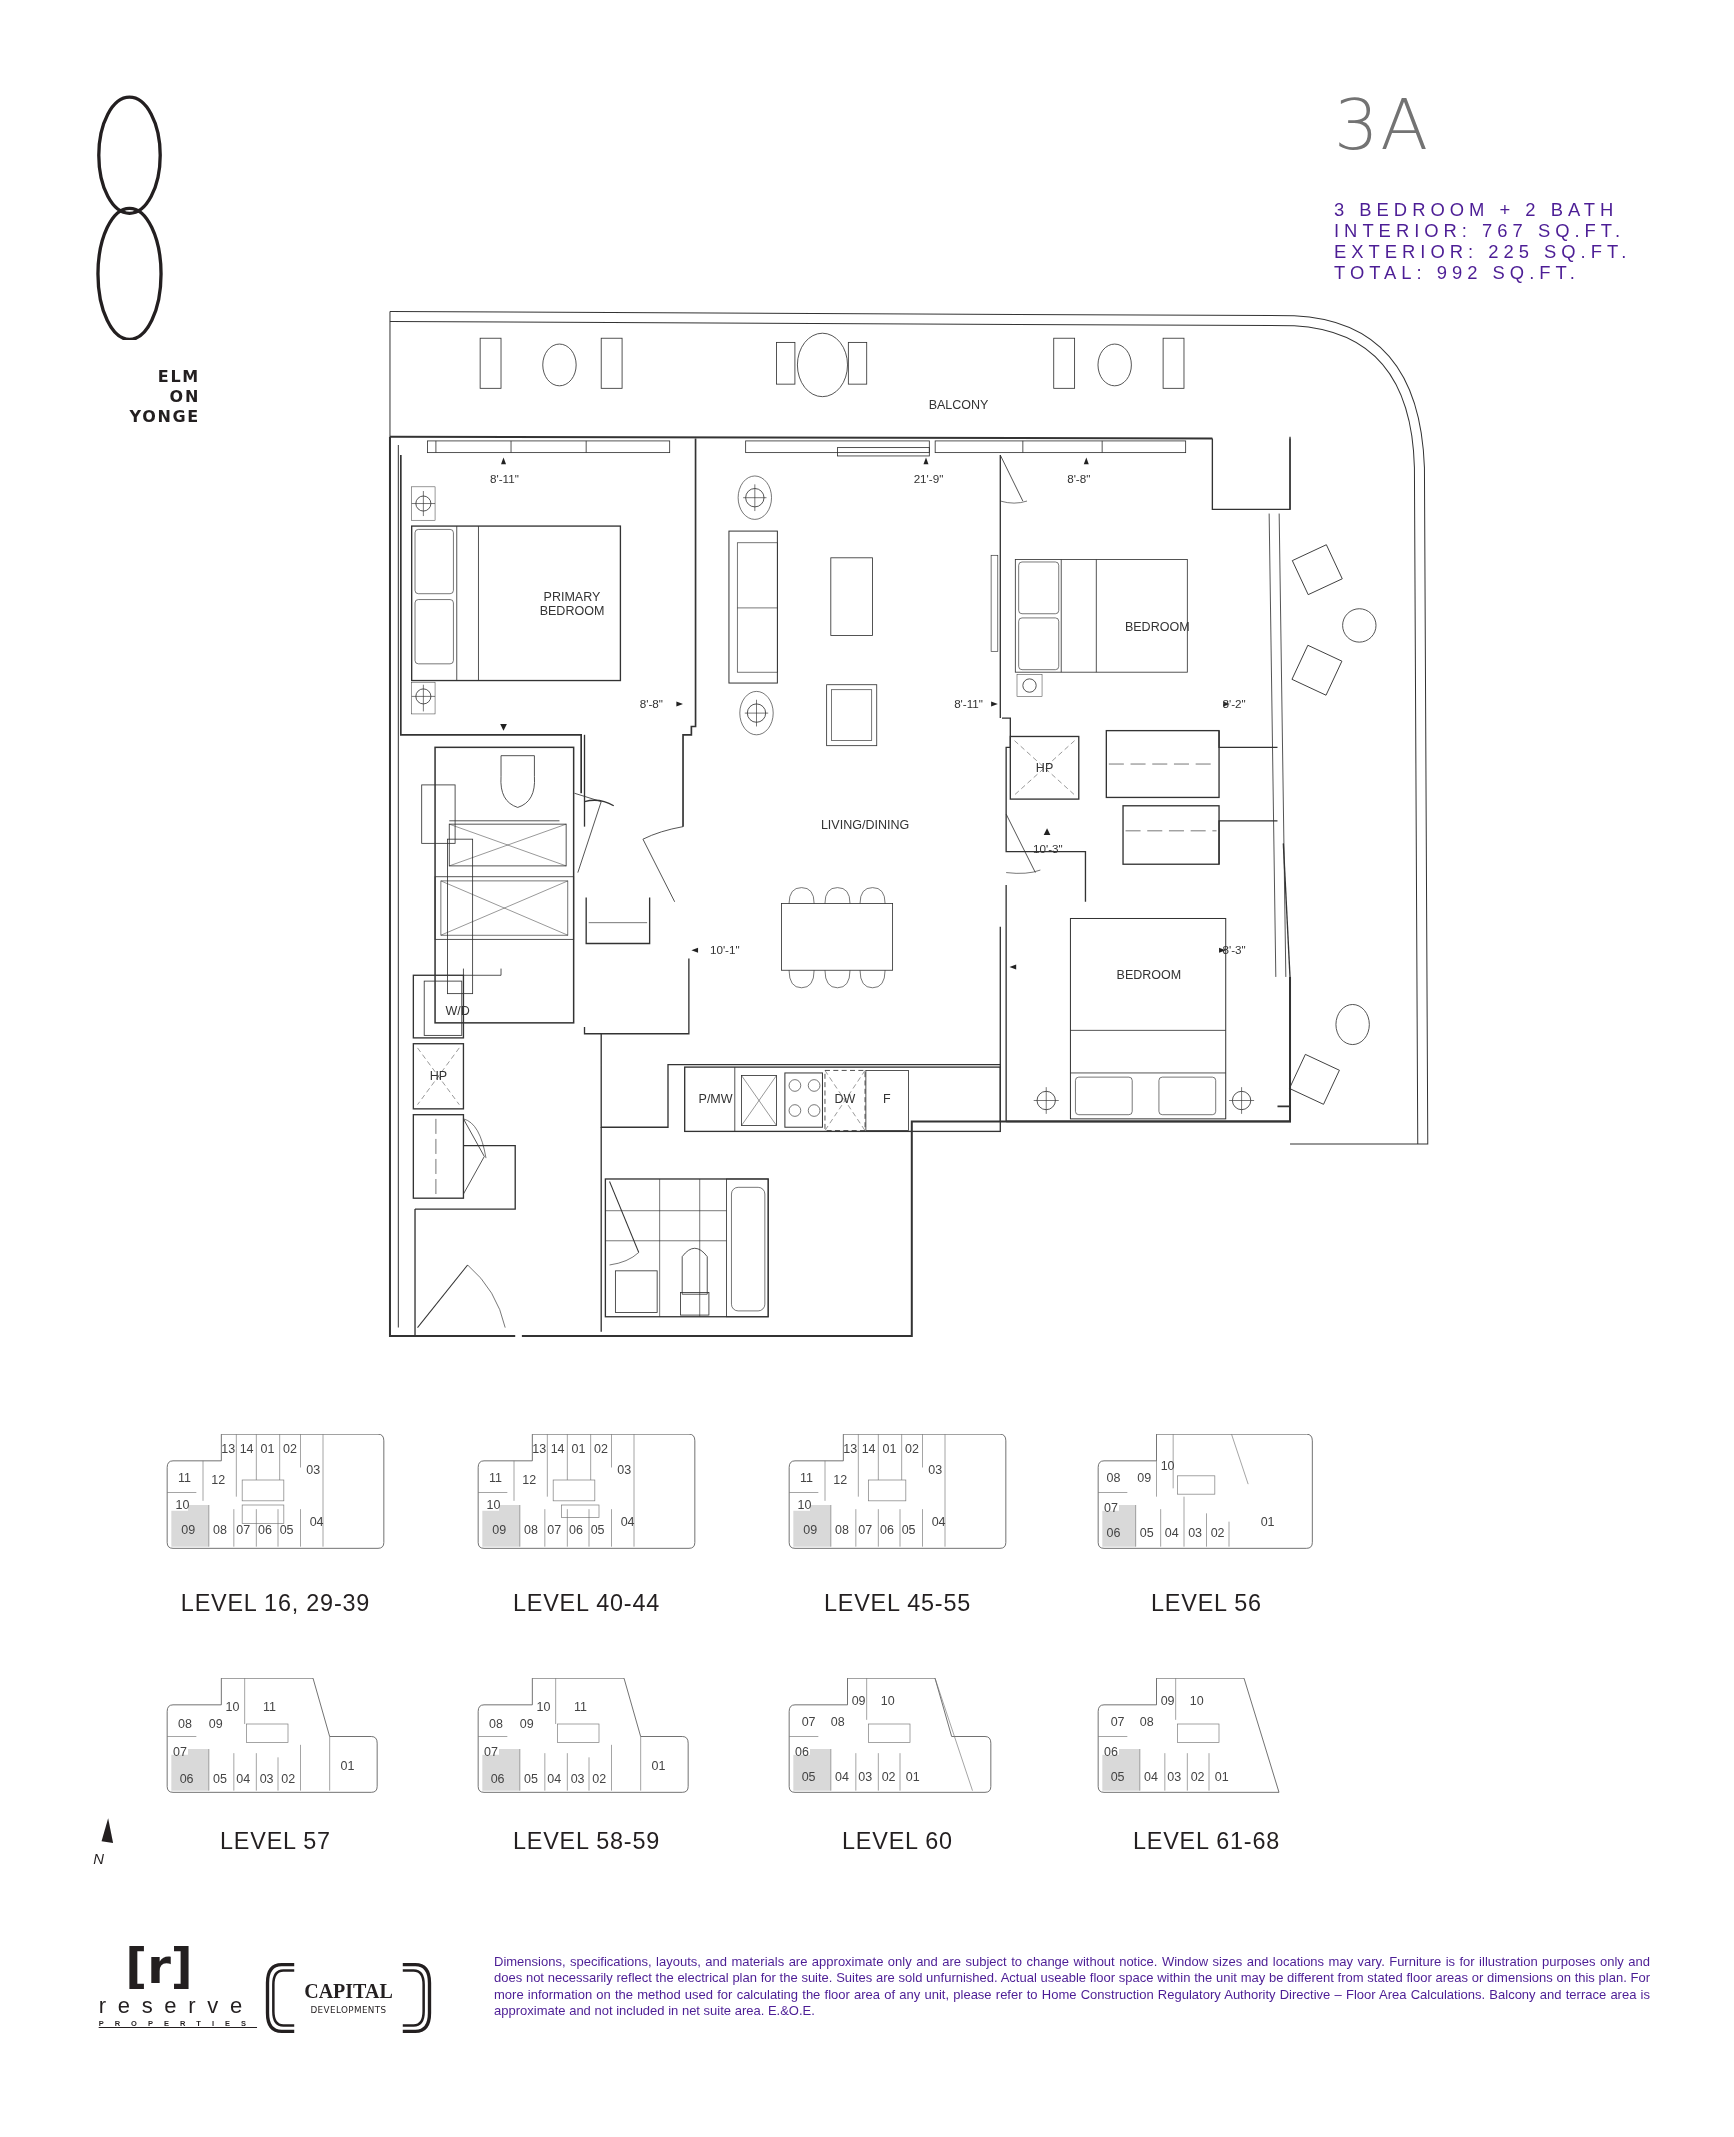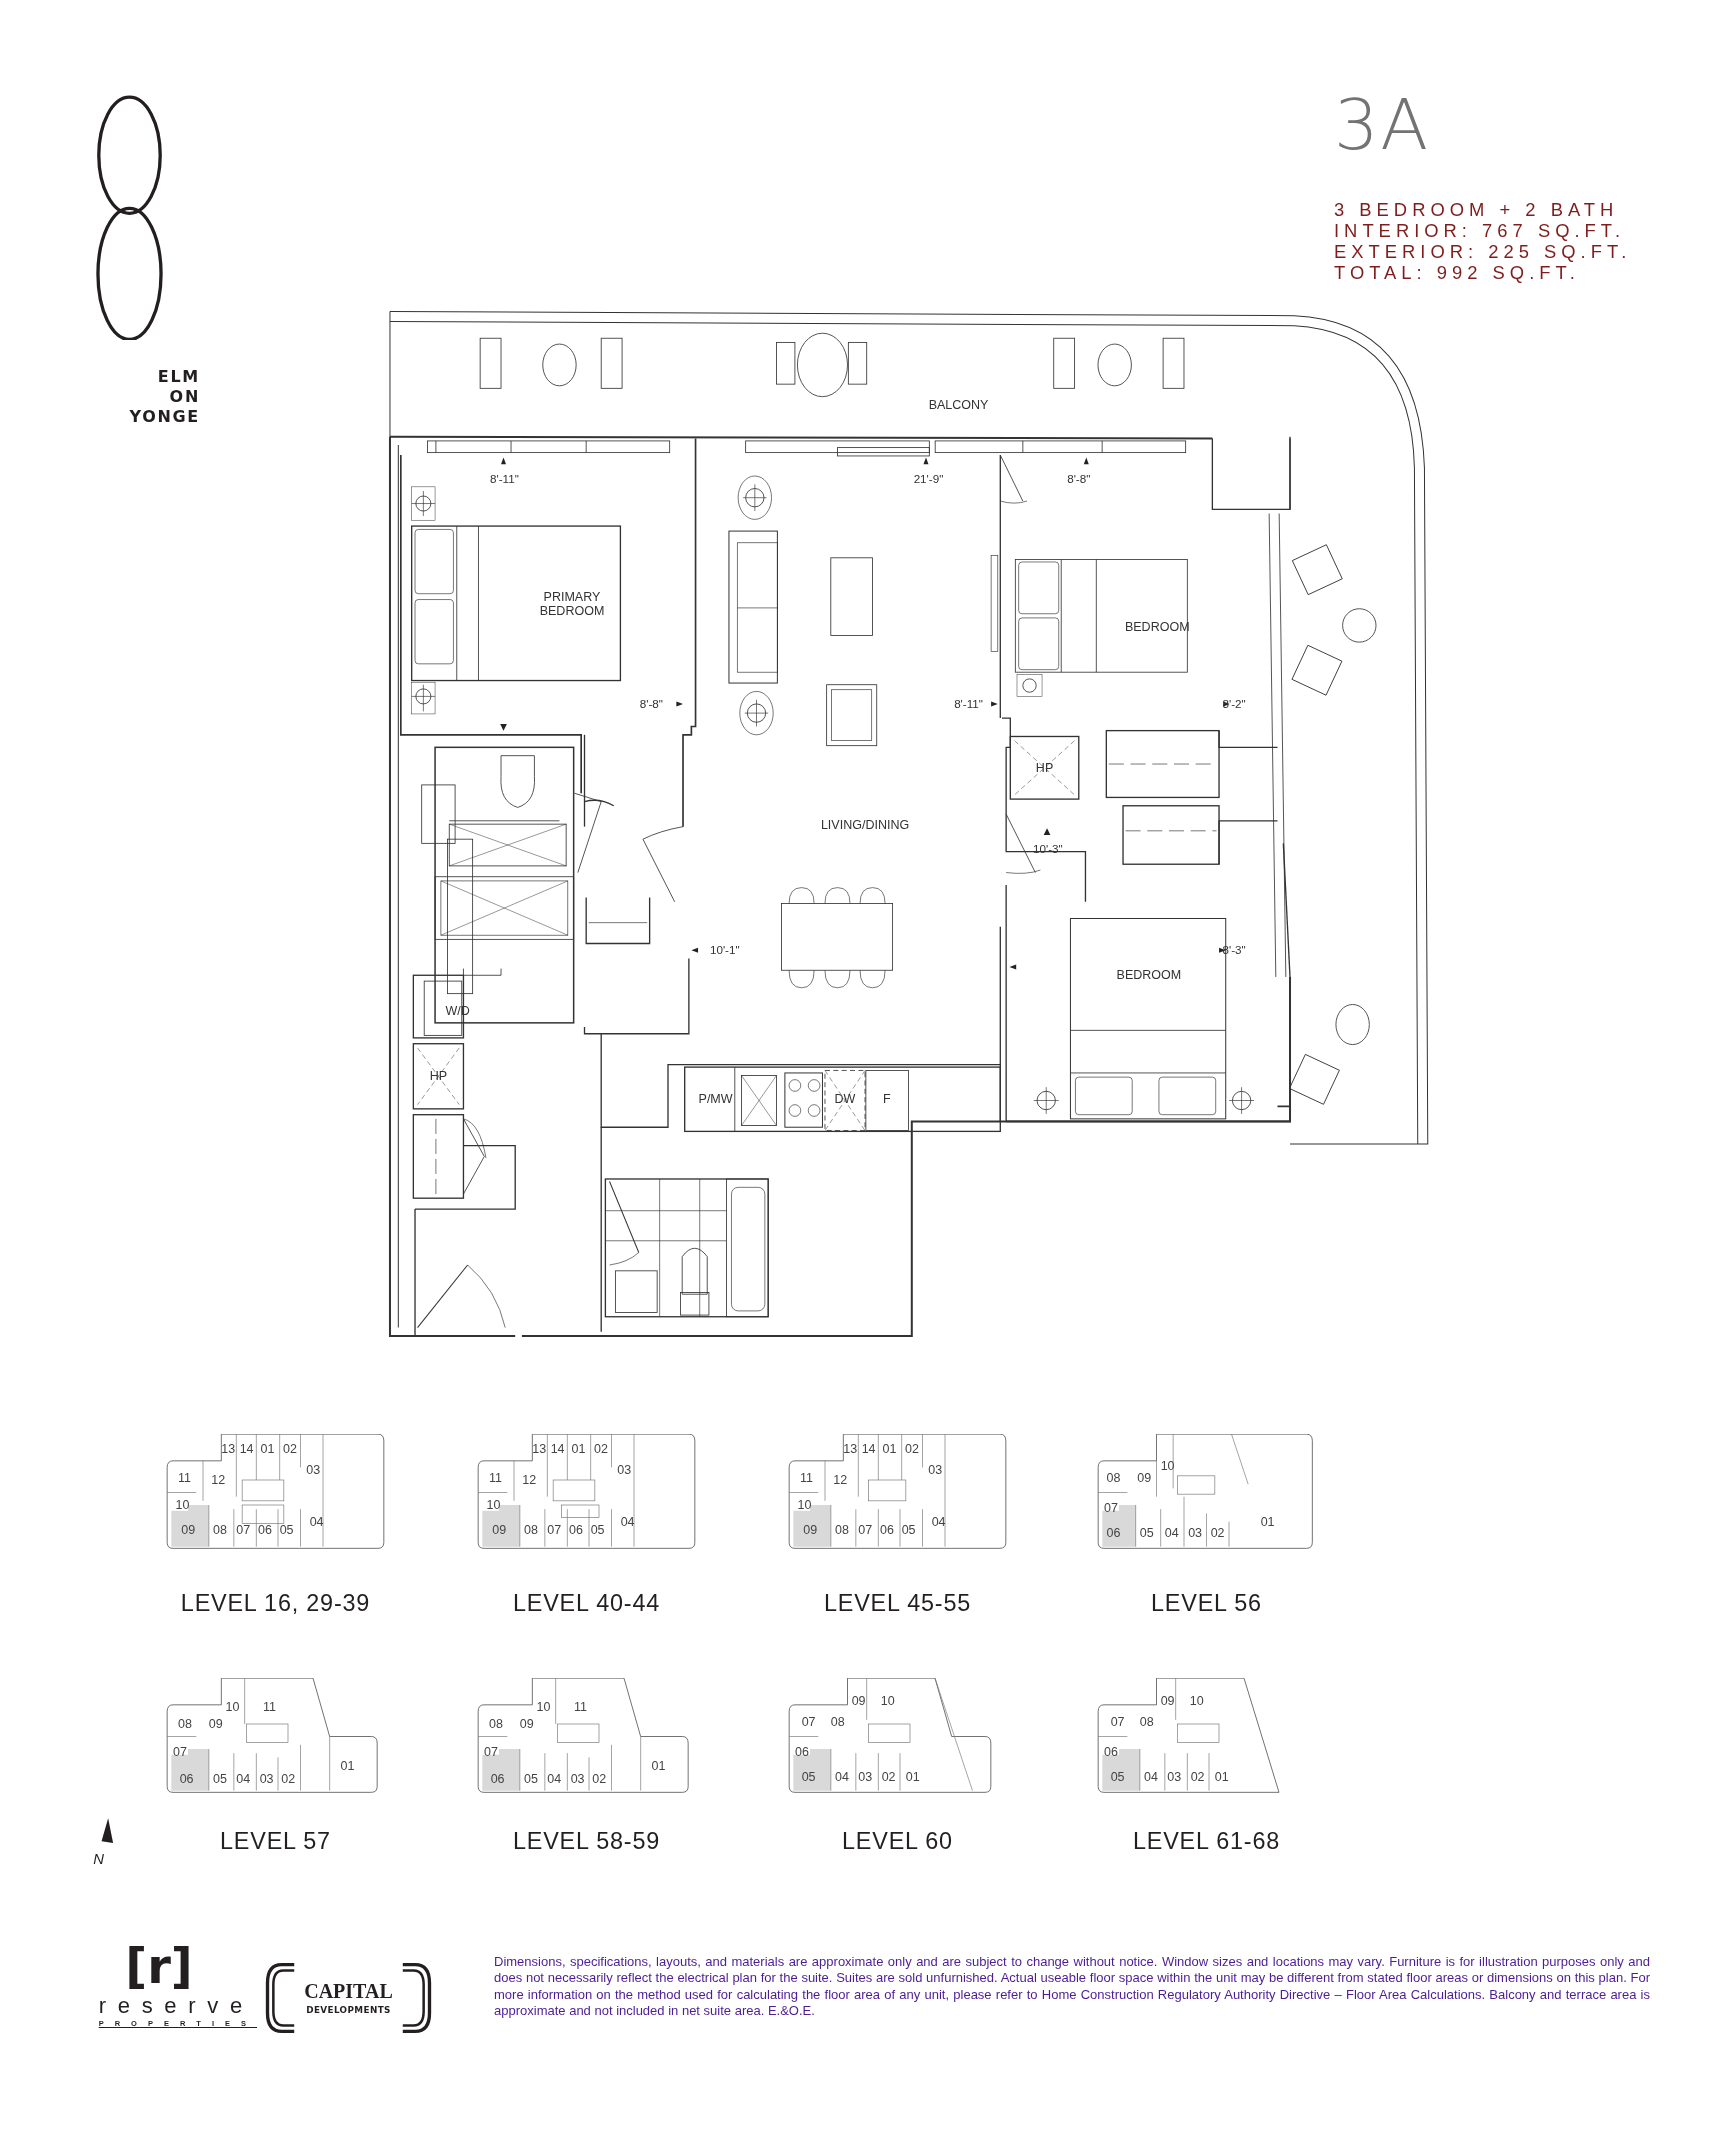--- a/index.html
+++ b/index.html
@@ -1,36 +1,36 @@
 <!DOCTYPE html>
 <html style="font-size:13.4px"><head>
 <meta charset="utf-8">
 <style>
   html, body { margin:0; padding:0; background:#fff; }
   body { width:1734px; height:2137px; position:relative; overflow:hidden; font-family:"Liberation Sans", sans-serif; color:#231f20; }
   .abs { position:absolute; }
   .logo-eight { left:88px; top:90px; width:83px; height:250px; }
   .logo-text { left:75px; top:367px; width:125px; text-align:right; font-family:"DejaVu Sans", sans-serif; font-size:16px; font-weight:bold; letter-spacing:1.7px; line-height:20px; color:#231f20; }
   .unit-title { left:1334px; top:90px; font-size:70px; font-weight:normal; letter-spacing:1.7px; line-height:70px; color:#737373; font-family:"DejaVu Sans", sans-serif; font-weight:200; }
-  .unit-specs { left:1334px; top:199px; font-size:18.4px; letter-spacing:5px; line-height:21px; color:#7f1d1d; }
+  .unit-specs { left:1334px; top:199px; font-size:18.4px; letter-spacing:5px; line-height:21px; color:#4c1d95; }
   .unit-specs div { white-space:nowrap; }
   .plan { left:384px; top:309px; width:1094px; height:1052px; }
   .room-label { font-family:"Liberation Sans", sans-serif; font-size:15px; fill:#333; }
   .dim { font-family:"Liberation Sans", sans-serif; font-size:14px; fill:#333; }
   .kp { position:absolute; width:225px; height:117px; }
   .kp-label { position:absolute; width:267px; text-align:center; font-size:23.4px; color:#231f20; letter-spacing:0.8px; }
   .north { left:90px; top:1818px; width:33px; height:50px; }
   .reserve { left:92px; top:1941px; width:134px; }
   .reserve-mark { font-family:"DejaVu Sans", sans-serif; font-weight:bold; font-size:48px; text-align:center; line-height:50px; color:#231f20; }
   .reserve-word { font-size:22px; letter-spacing:11.7px; margin-top:3.3px; line-height:23.4px; padding-left:6.7px; }
   .reserve-sub { font-size:7.5px; letter-spacing:11px; font-weight:bold; text-align:center; margin-top:1.7px; padding-left:6.7px;text-decoration:underline; }
   .capital { left:265px; top:1962px; width:167px; height:75px; }
   .capital-box { position:absolute; left:0; top:0; width:167px; height:72px; }
   .capital-name { position:absolute; left:0; top:18.4px; width:167px; text-align:center; font-family:Liberation Serif, serif; font-weight:bold; font-size:20px; letter-spacing:0px; color:#231f20; }
-  .capital-sub { position:absolute; left:0; top:43px; width:167px; text-align:center; font-family:"DejaVu Sans", sans-serif; font-weight:bold; font-size:8.8px; letter-spacing:0.4px; color:#231f20; }
+  .capital-sub { position:absolute; left:0; top:43px; width:167px; text-align:center; font-family:"DejaVu Sans", sans-serif; font-weight:normal; font-size:8.8px; letter-spacing:0.4px; color:#231f20; }
   .disclaimer { left:494px; top:1954px; width:1156px; font-size:13px; line-height:16.3px; color:#4c1d95; text-align:justify; }
 </style>
 </head>
 <body>
 
 <svg class="abs logo-eight" viewBox="0 0 100 300">
   <ellipse cx="50" cy="78" rx="37" ry="70" fill="none" stroke="#231f20" stroke-width="4"></ellipse>
   <ellipse cx="50" cy="221" rx="38" ry="79" fill="none" stroke="#231f20" stroke-width="4"></ellipse>
 </svg>
 <div class="abs logo-text">

